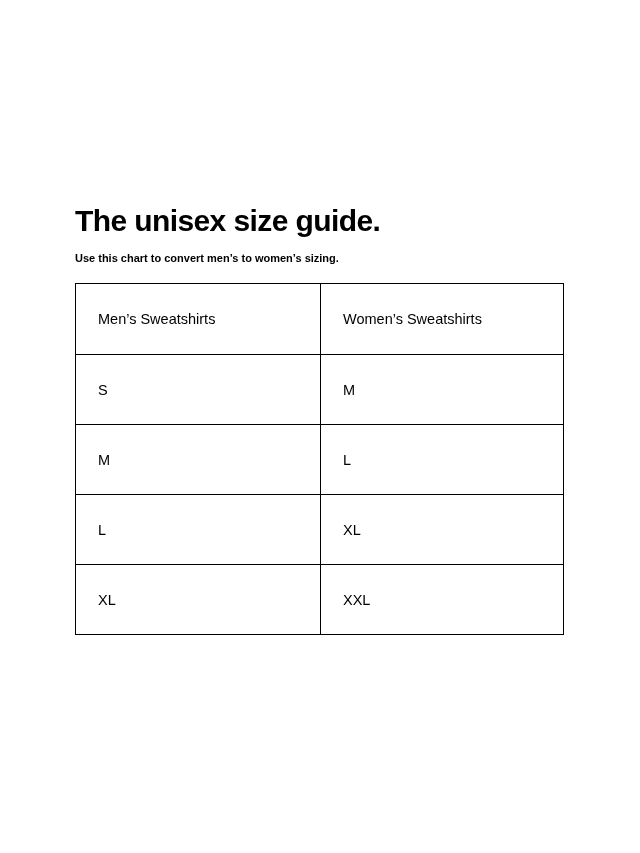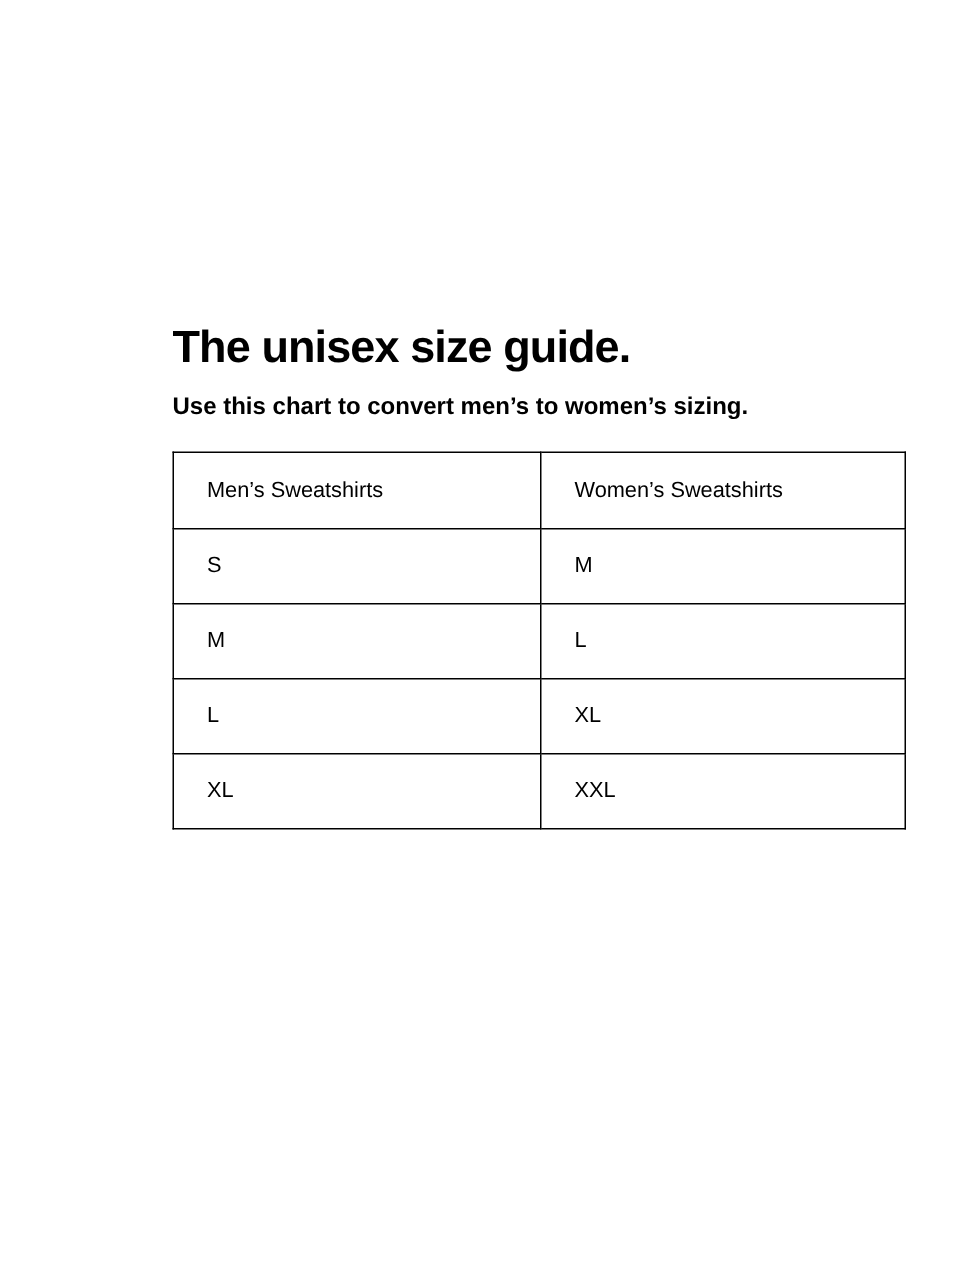--- a/index.html
+++ b/index.html
@@ -16,49 +16,48 @@
   }
   .page {
     position: relative;
     width: 640px;
     height: 853px;
     box-sizing: border-box;
   }
   .content {
     position: absolute;
     left: 75px;
-    top: 215px;
+    top: 204px;
     width: 490px;
-    margin-left: 40px;
   }
   .title {
     font-size: 30px;
     font-weight: bold;
     letter-spacing: -0.6px;
     line-height: 1.1;
     margin: 0 0 14px 0;
     color: #000000;
   }
   .subtitle {
-    font-size: 16px;
+    font-size: 11px;
     font-weight: bold;
     line-height: 1.3;
     margin: 0 0 18px 0;
     color: #000000;
   }
   table.size-table {
     border-collapse: collapse;
     width: 488px;
     table-layout: fixed;
   }
   table.size-table th,
   table.size-table td {
     border: 1.5px solid #000000;
     text-align: left;
-    padding: 0 22px;
+    padding: 10px 22px;
     height: 49px;
     font-size: 14.5px;
     color: #000000;
     vertical-align: middle;
   }
   table.size-table th {
     font-weight: normal;
     height: 50px;
   }
   table.size-table col.c1 { width: 245px; }

